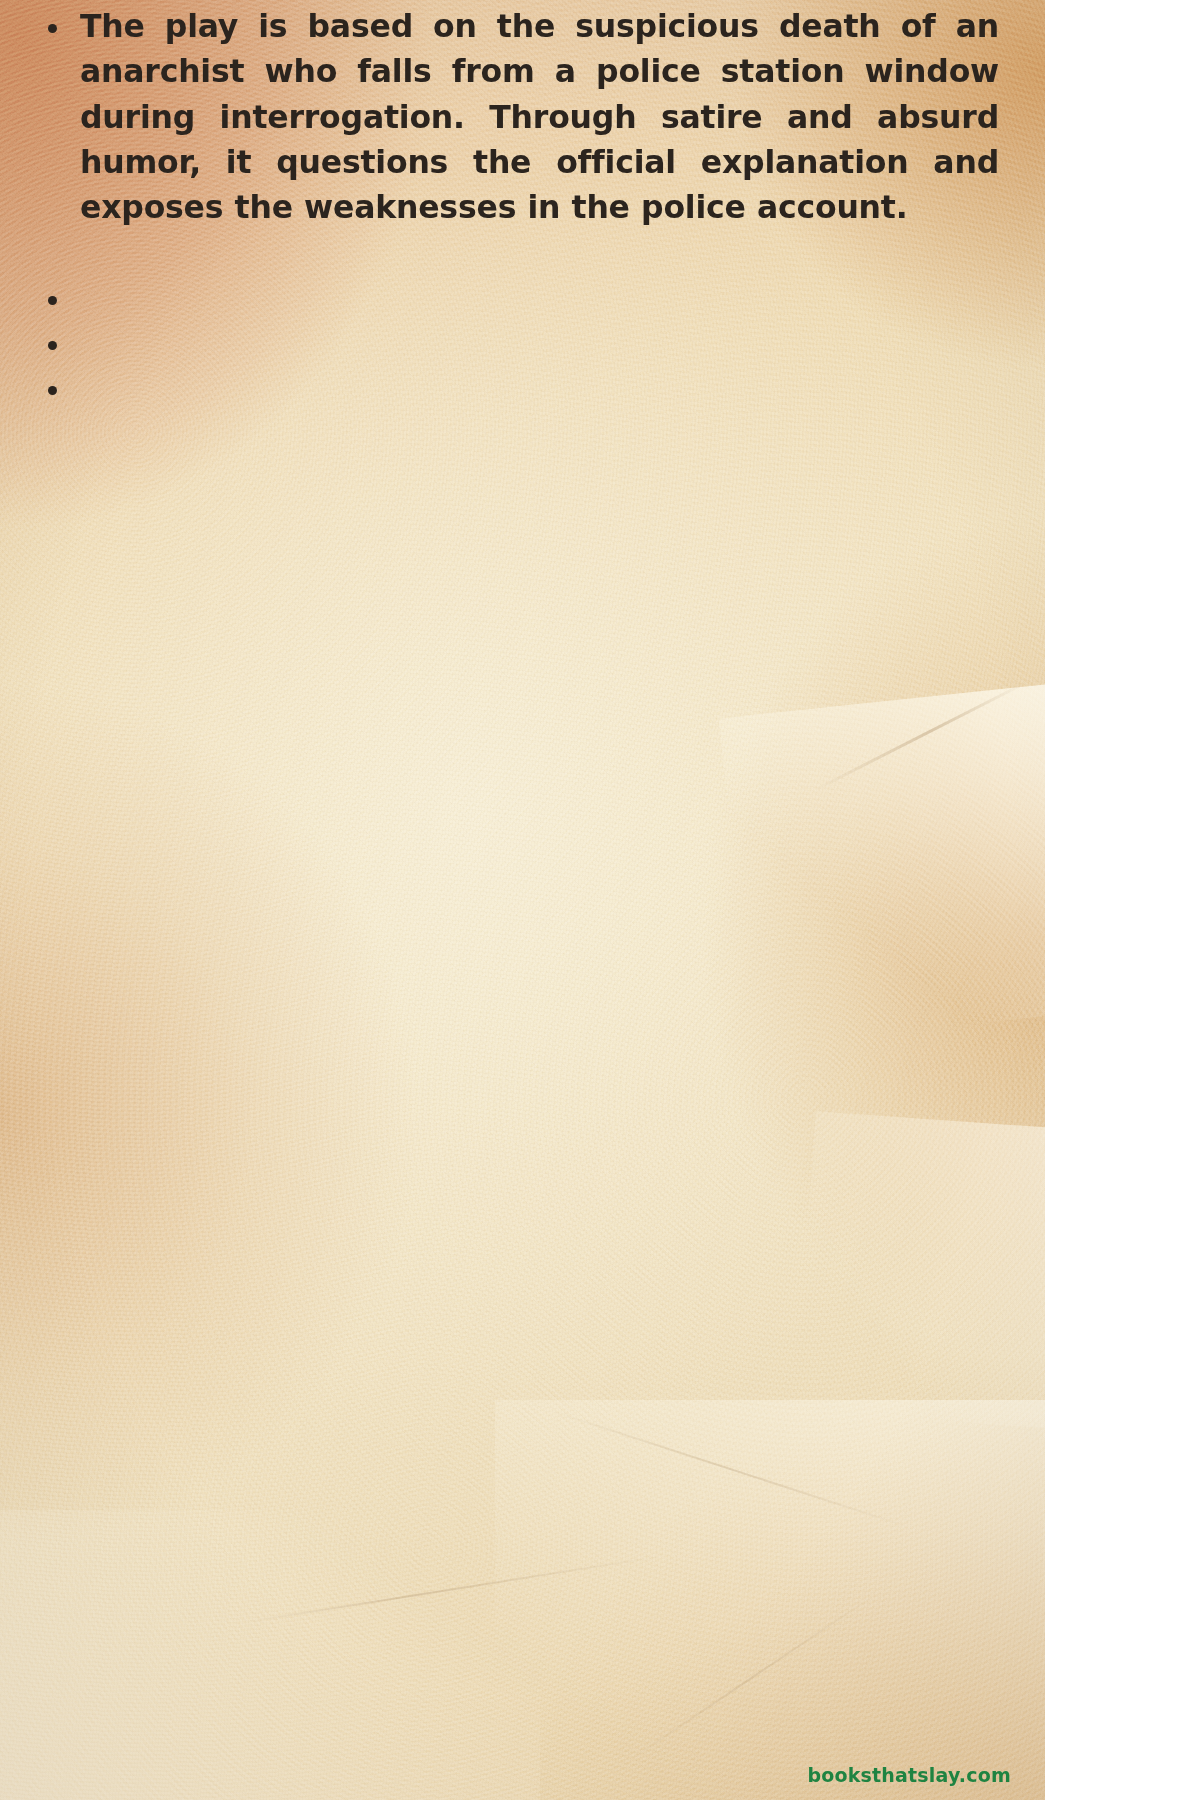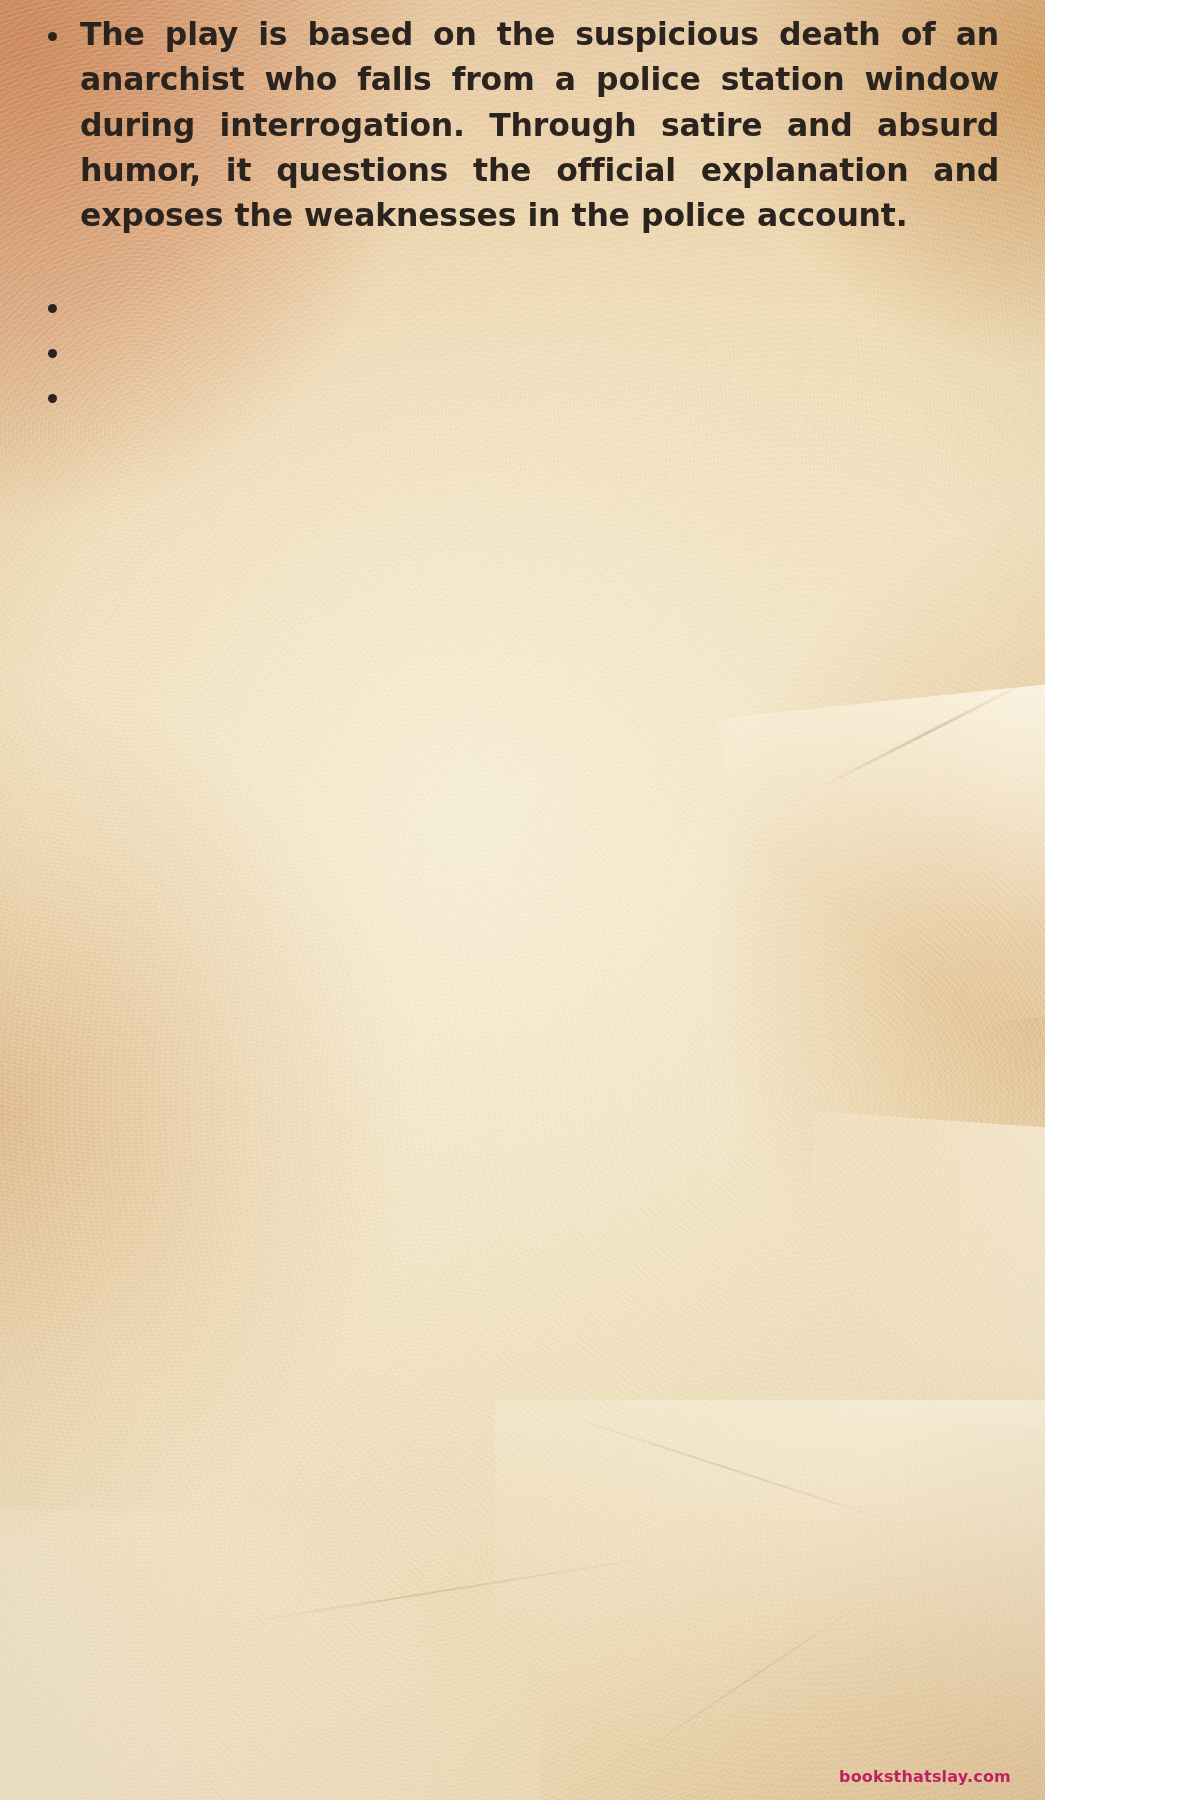--- a/index.html
+++ b/index.html
@@ -152,21 +152,21 @@
     line-height: 1;
     letter-spacing: 0.5px;
     color: #2d2721;
     text-transform: uppercase;
     transform: scaleX(0.95);
     transform-origin: 50% 50%;
   }
 
   .points {
     list-style: none;
-    margin: 12px 0 0 0;
+    margin: 4px 0 0 0;
     padding: 0 46px 0 80px;
   }
 
   .point {
     position: relative;
     margin: 0 0 0 0;
     padding: 0;
     font-family: "DejaVu Sans", sans-serif;
     font-weight: 700;
     font-size: 31.5px;
@@ -194,23 +194,23 @@
     display: inline-block;
     width: 100%;
   }
 
   .watermark {
     position: absolute;
     right: 34px;
     bottom: 14px;
     font-family: "DejaVu Sans", sans-serif;
     font-weight: 700;
-    font-size: 16px;
+    font-size: 19px;
     letter-spacing: 0.2px;
-    color: #be185d;
+    color: #15803d;
     opacity: 0.95;
     z-index: 6;
   }
 </style>
 </head>
 <body>
 
 <div id="poster">
 
   <div class="bg-base"></div>

